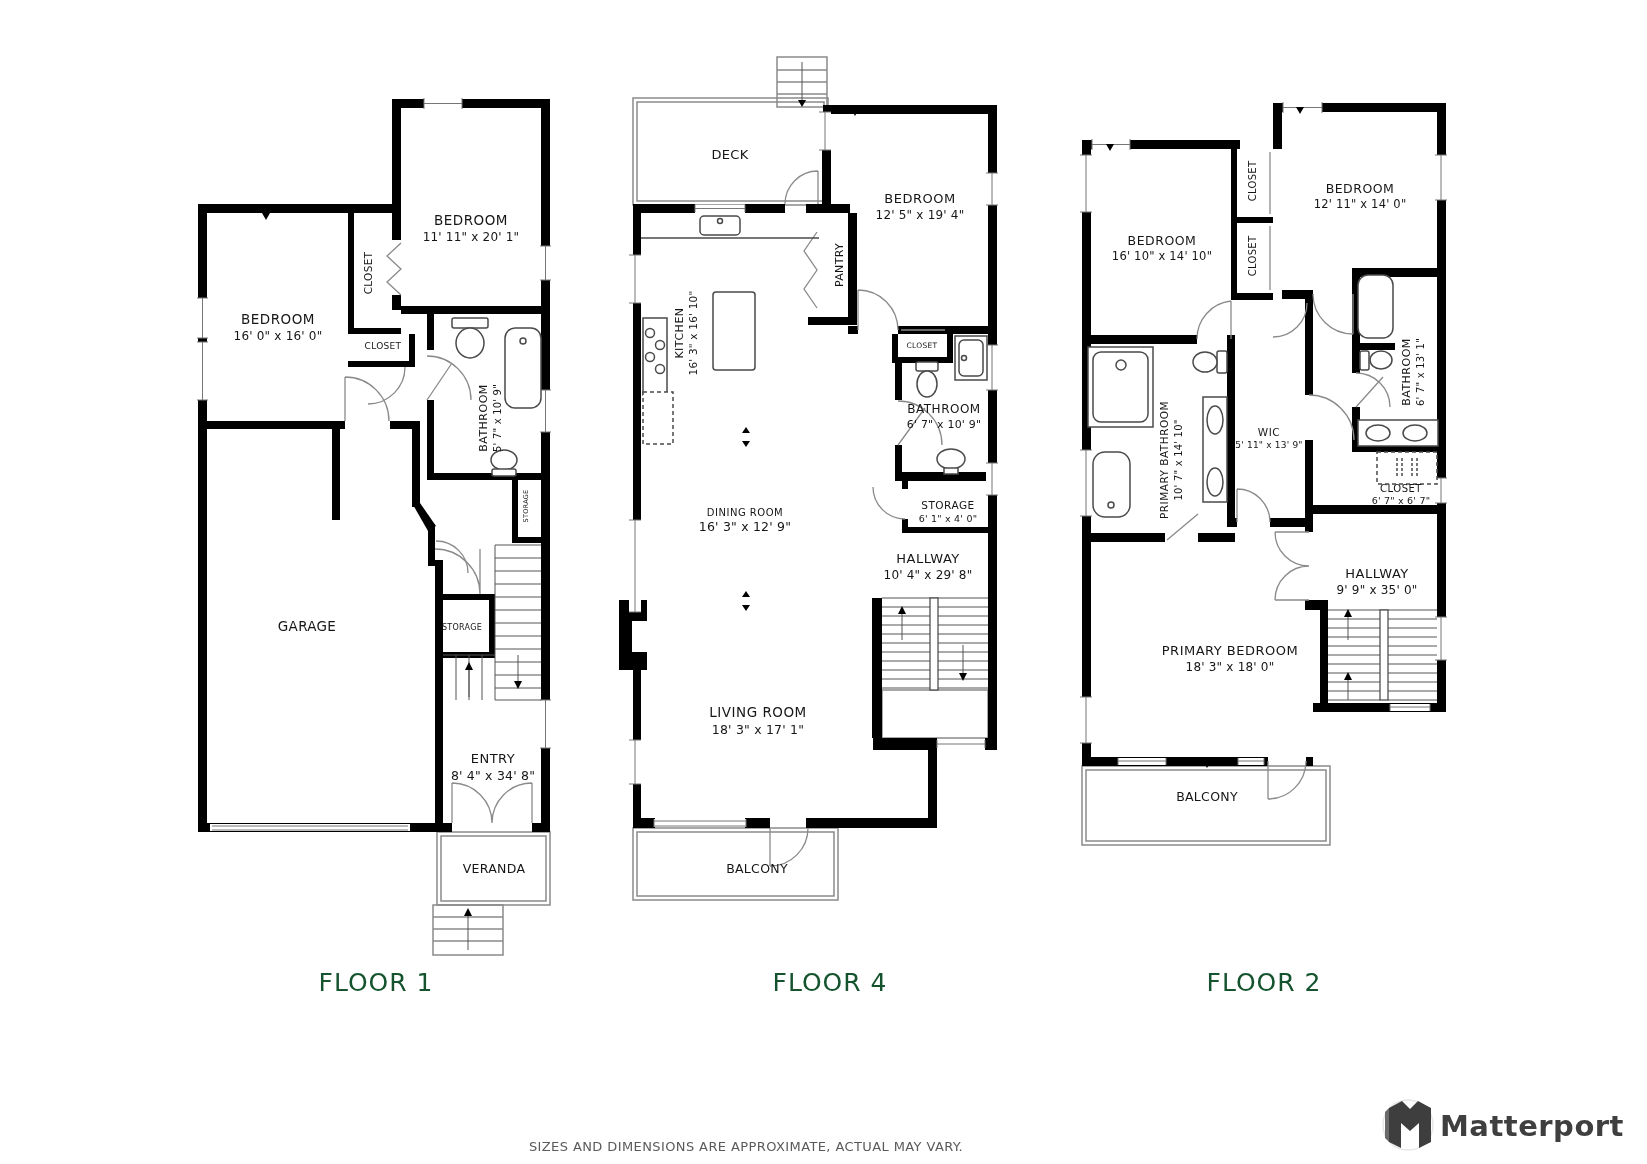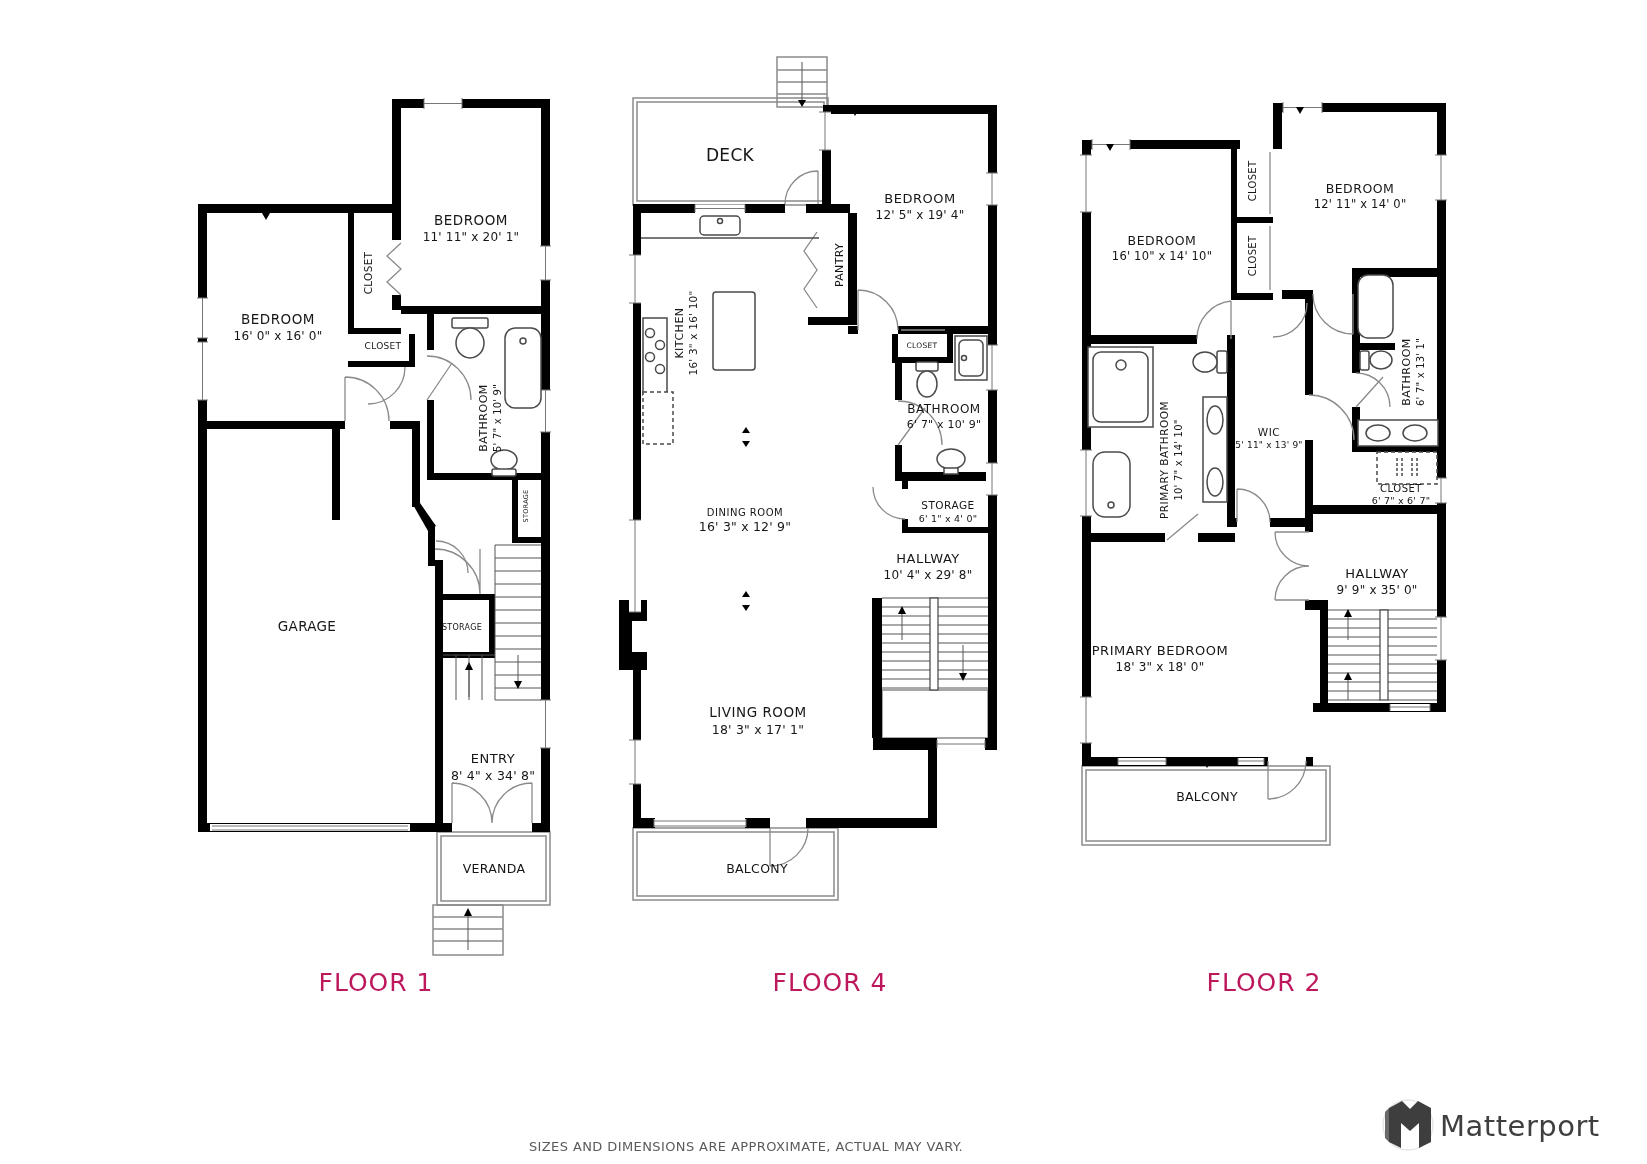--- a/index.html
+++ b/index.html
@@ -4,26 +4,26 @@
 <style>
   html,body{margin:0;padding:0;background:#fff;}
   #canvas{position:relative;width:1647px;height:1164px;background:#fff;overflow:hidden;
           font-family:"DejaVu Sans",sans-serif;}
   #plan-svg{position:absolute;left:0;top:0;}
   .lbl{position:absolute;transform:translate(-50%,-50%);white-space:nowrap;text-align:center;
        color:#161616;line-height:1.3;letter-spacing:.3px;}
   .lbl.v{transform:translate(-50%,-50%) rotate(-90deg);}
   .rn{letter-spacing:.5px;}
   .rd{letter-spacing:.2px;}
-  .floor-title{position:absolute;transform:translate(-50%,-50%);font-size:25px;color:#be185d;
+  .floor-title{position:absolute;transform:translate(-50%,-50%);font-size:25px;color:#14532d;
        letter-spacing:1px;white-space:nowrap;}
   .footer-note{position:absolute;transform:translate(-50%,-50%);font-size:13px;color:#5a5a5a;
        letter-spacing:.4px;white-space:nowrap;}
   .brand{position:absolute;left:1440px;top:1126px;transform:translate(0,-50%);font-size:29px;
-       font-weight:normal;color:#3f3f3f;letter-spacing:.5px;}
+       font-weight:bold;color:#3f3f3f;letter-spacing:.5px;}
   .brand-icon{position:absolute;left:1381px;top:1098px;}
 </style>
 </head>
 <body>
 
 <div id="canvas">
 
 <svg id="plan-svg" width="1647" height="1164" viewBox="0 0 1647 1164">
 
   <g>
@@ -244,21 +244,21 @@
 </div>
 <div class="lbl v" style="left:526px;top:506px;font-size:6.5px">STORAGE</div>
 <div class="lbl" style="left:307px;top:627px;font-size:13.5px">GARAGE</div>
 <div class="lbl" style="left:462px;top:628px;font-size:8px">STORAGE</div>
 <div class="lbl" style="left:493px;top:768px">
   <div class="rn" style="font-size:13px">ENTRY</div>
   <div class="rd" style="font-size:12.5px">8' 4" x 34' 8"</div>
 </div>
 <div class="lbl" style="left:494px;top:869px;font-size:12.5px">VERANDA</div>
 
-<div class="lbl" style="left:730px;top:155px;font-size:17px">DECK</div>
+<div class="lbl" style="left:730px;top:155px;font-size:13px">DECK</div>
 <div class="lbl v" style="left:687px;top:333px">
   <div class="rn" style="font-size:11px">KITCHEN</div>
   <div class="rd" style="font-size:10.5px">16' 3" x 16' 10"</div>
 </div>
 <div class="lbl v" style="left:840px;top:265px;font-size:11px">PANTRY</div>
 <div class="lbl" style="left:920px;top:207px">
   <div class="rn" style="font-size:13px">BEDROOM</div>
   <div class="rd" style="font-size:12px">12' 5" x 19' 4"</div>
 </div>
 <div class="lbl" style="left:922px;top:346px;font-size:7.5px">CLOSET</div>
@@ -307,21 +307,21 @@
   <div class="rd" style="font-size:10px">6' 7" x 13' 1"</div>
 </div>
 <div class="lbl" style="left:1401px;top:495px">
   <div class="rn" style="font-size:10px">CLOSET</div>
   <div class="rd" style="font-size:9.5px">6' 7" x 6' 7"</div>
 </div>
 <div class="lbl" style="left:1377px;top:582px">
   <div class="rn" style="font-size:13px">HALLWAY</div>
   <div class="rd" style="font-size:12px">9' 9" x 35' 0"</div>
 </div>
-<div class="lbl" style="left:1160px;top:659px">
+<div class="lbl" style="left:1230px;top:659px">
   <div class="rn" style="font-size:13px">PRIMARY BEDROOM</div>
   <div class="rd" style="font-size:12px">18' 3" x 18' 0"</div>
 </div>
 <div class="lbl" style="left:1207px;top:797px;font-size:12.5px">BALCONY</div>
 
 <div class="floor-title" style="left:376px;top:982px">FLOOR 1</div>
 <div class="floor-title" style="left:830px;top:982px">FLOOR 4</div>
 <div class="floor-title" style="left:1264px;top:982px">FLOOR 2</div>
 
 <div class="footer-note" style="left:746px;top:1146px">SIZES AND DIMENSIONS ARE APPROXIMATE, ACTUAL MAY VARY.</div>

